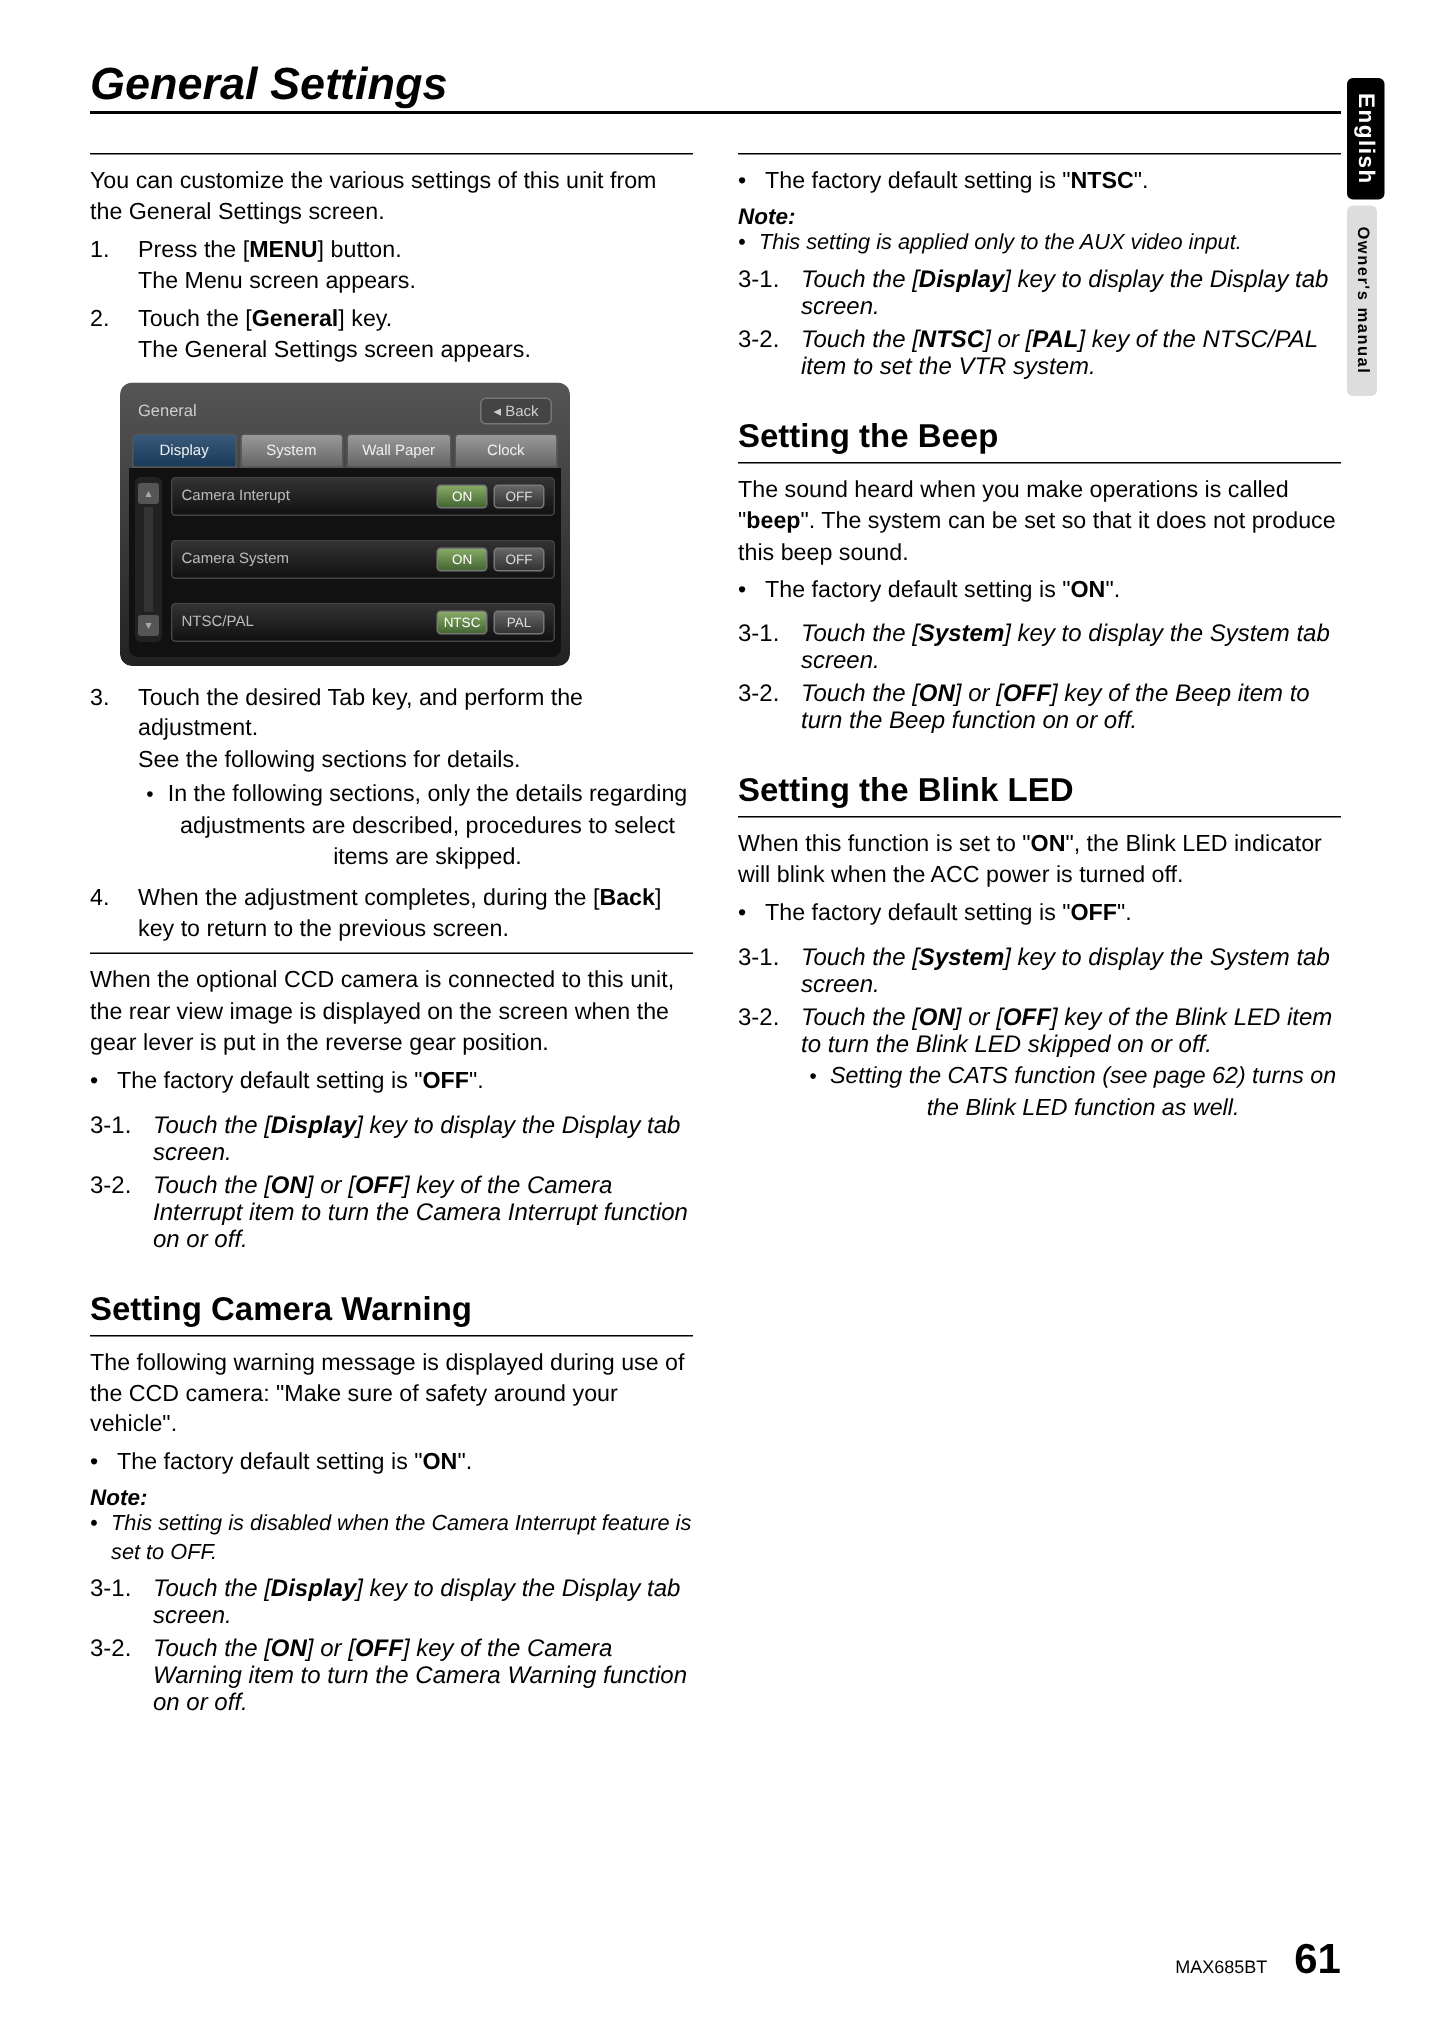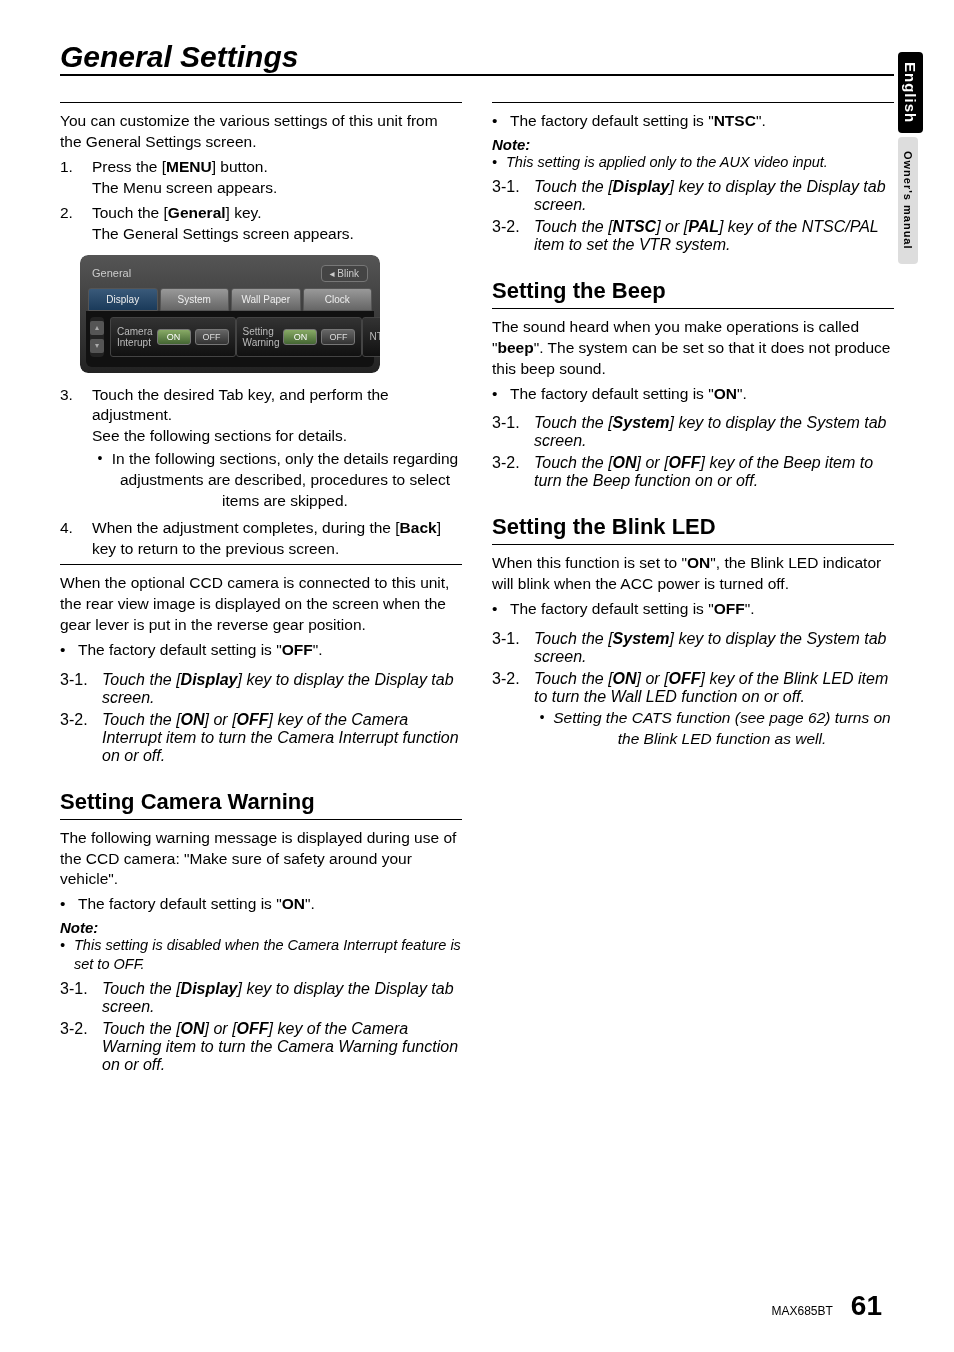--- a/index.html
+++ b/index.html
@@ -36,26 +36,26 @@
   .ss-outer { background: linear-gradient(#555,#222); padding: 6px; border-radius: 8px; }
   .ss-top { display:flex; justify-content:space-between; align-items:center; padding: 4px 6px 6px 6px; color:#ccc; font-size:11px; }
   .ss-back { background:#444; border:1px solid #777; border-radius:4px; padding:2px 8px; font-size:10px; color:#ccc; }
   .ss-tabs { display:flex; gap:2px; margin: 0 2px; }
   .ss-tab { flex:1; background: linear-gradient(#999,#666); color:#eee; font-size:10px; text-align:center; padding:5px 0; border-radius:3px 3px 0 0; border:1px solid #555; }
   .ss-tab.active { background: linear-gradient(#3a5a7a,#1a3a5a); }
   .ss-body { display:flex; background:#111; padding:6px 4px 10px 4px; border-radius:0 0 6px 6px; }
   .ss-scroll { width:18px; background:#222; border-radius:4px; margin-right:6px; display:flex; flex-direction:column; justify-content:space-between; align-items:center; padding:4px 0; }
   .ss-scroll-btn { width:14px; height:14px; background:#555; border-radius:2px; font-size:8px; color:#aaa; display:flex; align-items:center; justify-content:center; }
   .ss-scroll-track { flex:1; width:6px; background:#333; margin:2px 0; }
-  .ss-rows { flex:1; display:flex; gap:0; }
+  .ss-rows { flex:1; display:flex; flex-direction:column; gap:16px; }
   .ss-row { display:flex; align-items:center; background:linear-gradient(#333,#111); border:1px solid #444; border-radius:3px; padding:4px 6px; }
   .ss-label { flex:1; color:#bbb; font-size:10px; }
   .ss-btn { background:linear-gradient(#666,#333); color:#ddd; font-size:9px; border:1px solid #777; border-radius:3px; width:34px; height:16px; margin-left:4px; display:flex; align-items:center; justify-content:center; }
   .ss-btn.sel { background:linear-gradient(#8a6,#463); color:#fff; }
-  .footer { position:absolute; bottom:30px; right:72px; font-size:12px; display:flex; align-items:baseline; gap:18px; }
+  .footer { position:absolute; bottom:30px; right:60px; font-size:12px; display:flex; align-items:baseline; gap:18px; }
   .footer .pg { font-size:28px; font-weight:700; }
   .step { display:flex; margin-bottom:4px; }
   .step .num { width:42px; flex-shrink:0; }
   .step .txt { flex:1;font-style:italic; }
 </style>
 </head>
 <body>
 
 <div class="page">
 
@@ -87,42 +87,42 @@
             <span>Touch the [</span><span class="b">General</span><span>] key.</span><br>
             <span>The General Settings screen appears.</span>
           </span>
         </li>
       </ol>
 
       <div class="screenshot">
         <div class="ss-outer">
           <div class="ss-top">
             <span>General</span>
-            <span class="ss-back">◂ Blink</span>
+            <span class="ss-back">◂ Back</span>
           </div>
           <div class="ss-tabs">
             <div class="ss-tab active">Display</div>
             <div class="ss-tab">System</div>
             <div class="ss-tab">Wall Paper</div>
             <div class="ss-tab">Clock</div>
           </div>
           <div class="ss-body">
             <div class="ss-scroll">
               <div class="ss-scroll-btn">▴</div>
               <div class="ss-scroll-track"></div>
               <div class="ss-scroll-btn">▾</div>
             </div>
             <div class="ss-rows">
               <div class="ss-row">
                 <span class="ss-label">Camera Interupt</span>
                 <span class="ss-btn sel">ON</span>
                 <span class="ss-btn">OFF</span>
               </div>
               <div class="ss-row">
-                <span class="ss-label">Setting Warning</span>
+                <span class="ss-label">Camera System</span>
                 <span class="ss-btn sel">ON</span>
                 <span class="ss-btn">OFF</span>
               </div>
               <div class="ss-row">
                 <span class="ss-label">NTSC/PAL</span>
                 <span class="ss-btn sel">NTSC</span>
                 <span class="ss-btn">PAL</span>
               </div>
             </div>
           </div>
@@ -240,21 +240,21 @@
           </li>
       </ul>
       <div style="height:6px"></div>
       <div class="step">
         <span class="num">3-1.</span>
         <span class="txt"><span>Touch the [</span><span class="b">System</span><span>] key to display the System tab screen.</span></span>
       </div>
       <div class="step">
         <span class="num">3-2.</span>
         <span class="txt">
-          <span>Touch the [</span><span class="b">ON</span><span>] or [</span><span class="b">OFF</span><span>] key of the Blink LED item to turn the Wall LED function on or off.</span>
+          <span>Touch the [</span><span class="b">ON</span><span>] or [</span><span class="b">OFF</span><span>] key of the Blink LED item to turn the Blink LED skipped on or off.</span>
           <ul class="sub">
             <li>
                 <span>Setting the CATS function (see page 62) turns on the Blink LED function as well.</span>
               </li>
           </ul>
         </span>
       </div>
 
     </div>
   </div>

